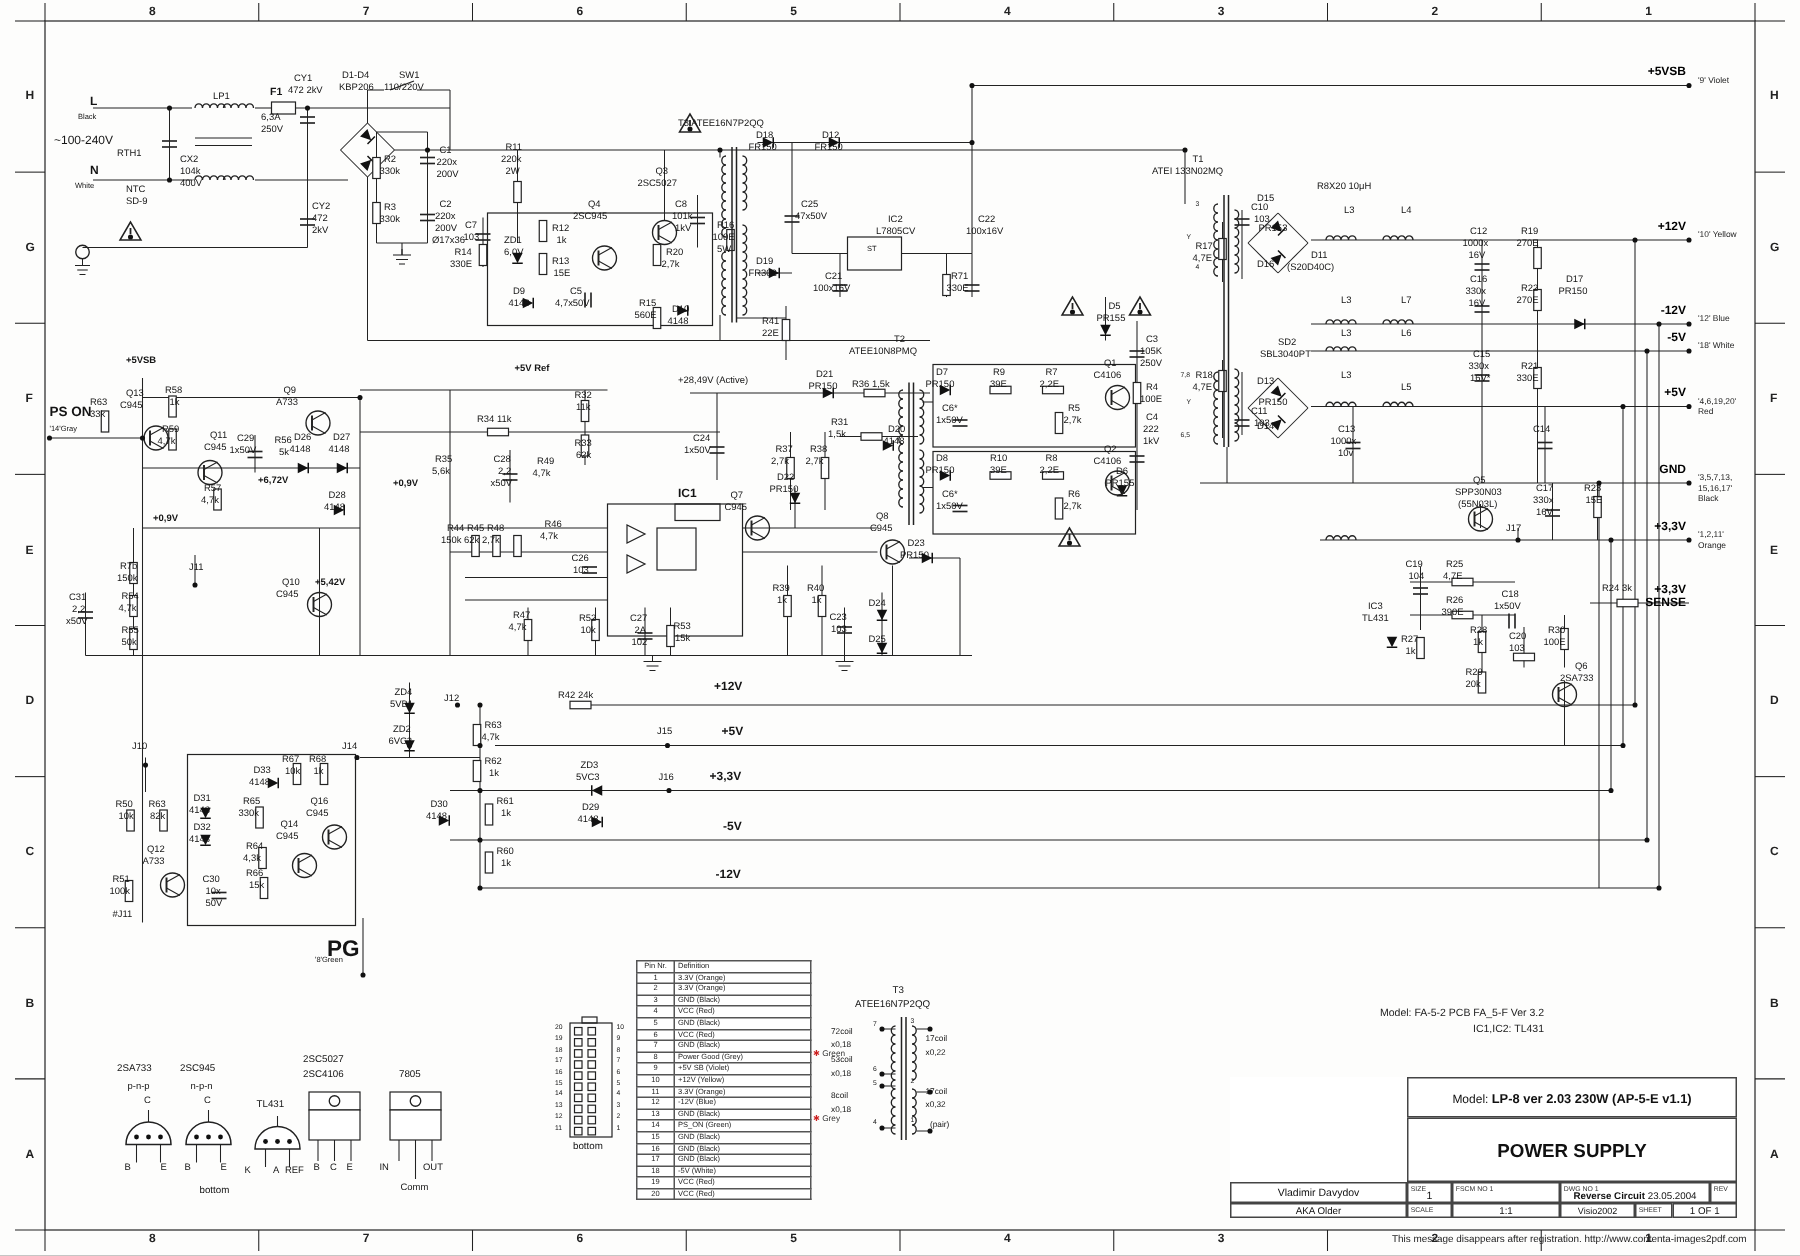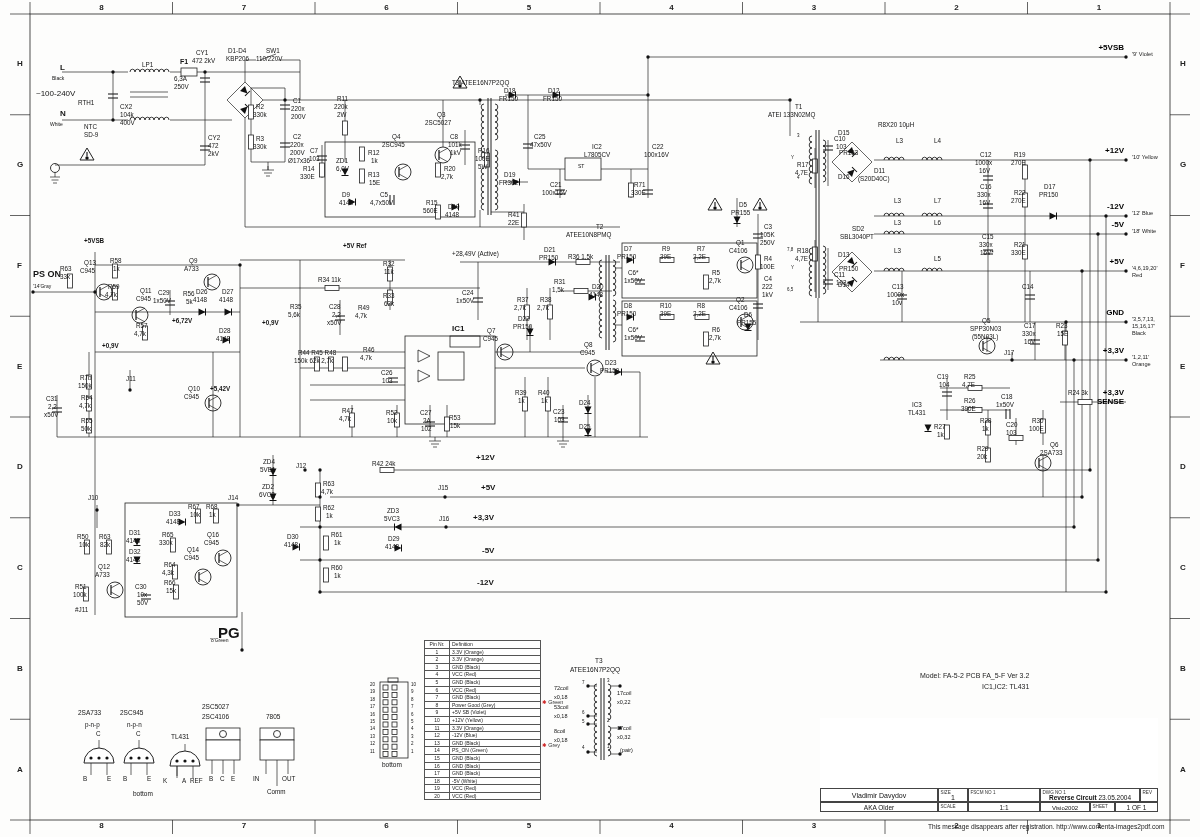--- a/index.html
+++ b/index.html
@@ -1298,20 +1298,22 @@
           <td>VCC (Red)</td>
         </tr>
         <tr>
           <td>20</td>
           <td>VCC (Red)</td>
         </tr>
       </tbody>
     </table>
 
   <div id="titleblock">
+    <div class="tc" style="left:118px;top:0;width:220px;height:27px;text-align:center;line-height:27px;font-size:8px"><span>Model: </span><b style="font-size:8.6px">LP-8 ver 2.03 230W (AP-5-E v1.1)</b></div>
+    <div class="tc" style="left:118px;top:27px;width:220px;height:43px;font-weight:bold;font-size:12.5px;text-align:center;line-height:43px">POWER SUPPLY</div>
     <div class="tc" style="left:0;top:70px;width:118px;height:14px;font-size:7px;text-align:center;line-height:14px">Vladimir Davydov</div>
     <div class="tc" style="left:0;top:84px;width:118px;height:10px;font-size:6.5px;text-align:center;line-height:10px">AKA Older</div>
     <div class="tc" style="left:118px;top:70px;width:30px;height:14px">
         <span class="tiny">SIZE</span>
         <div style="font-size:7px;text-align:center;margin-top:5px">1</div>
       </div>
     <div class="tc" style="left:148px;top:70px;width:72px;height:14px">
         <span class="tiny">FSCM NO 1</span>
       </div>
     <div class="tc" style="left:220px;top:70px;width:100px;height:14px">

